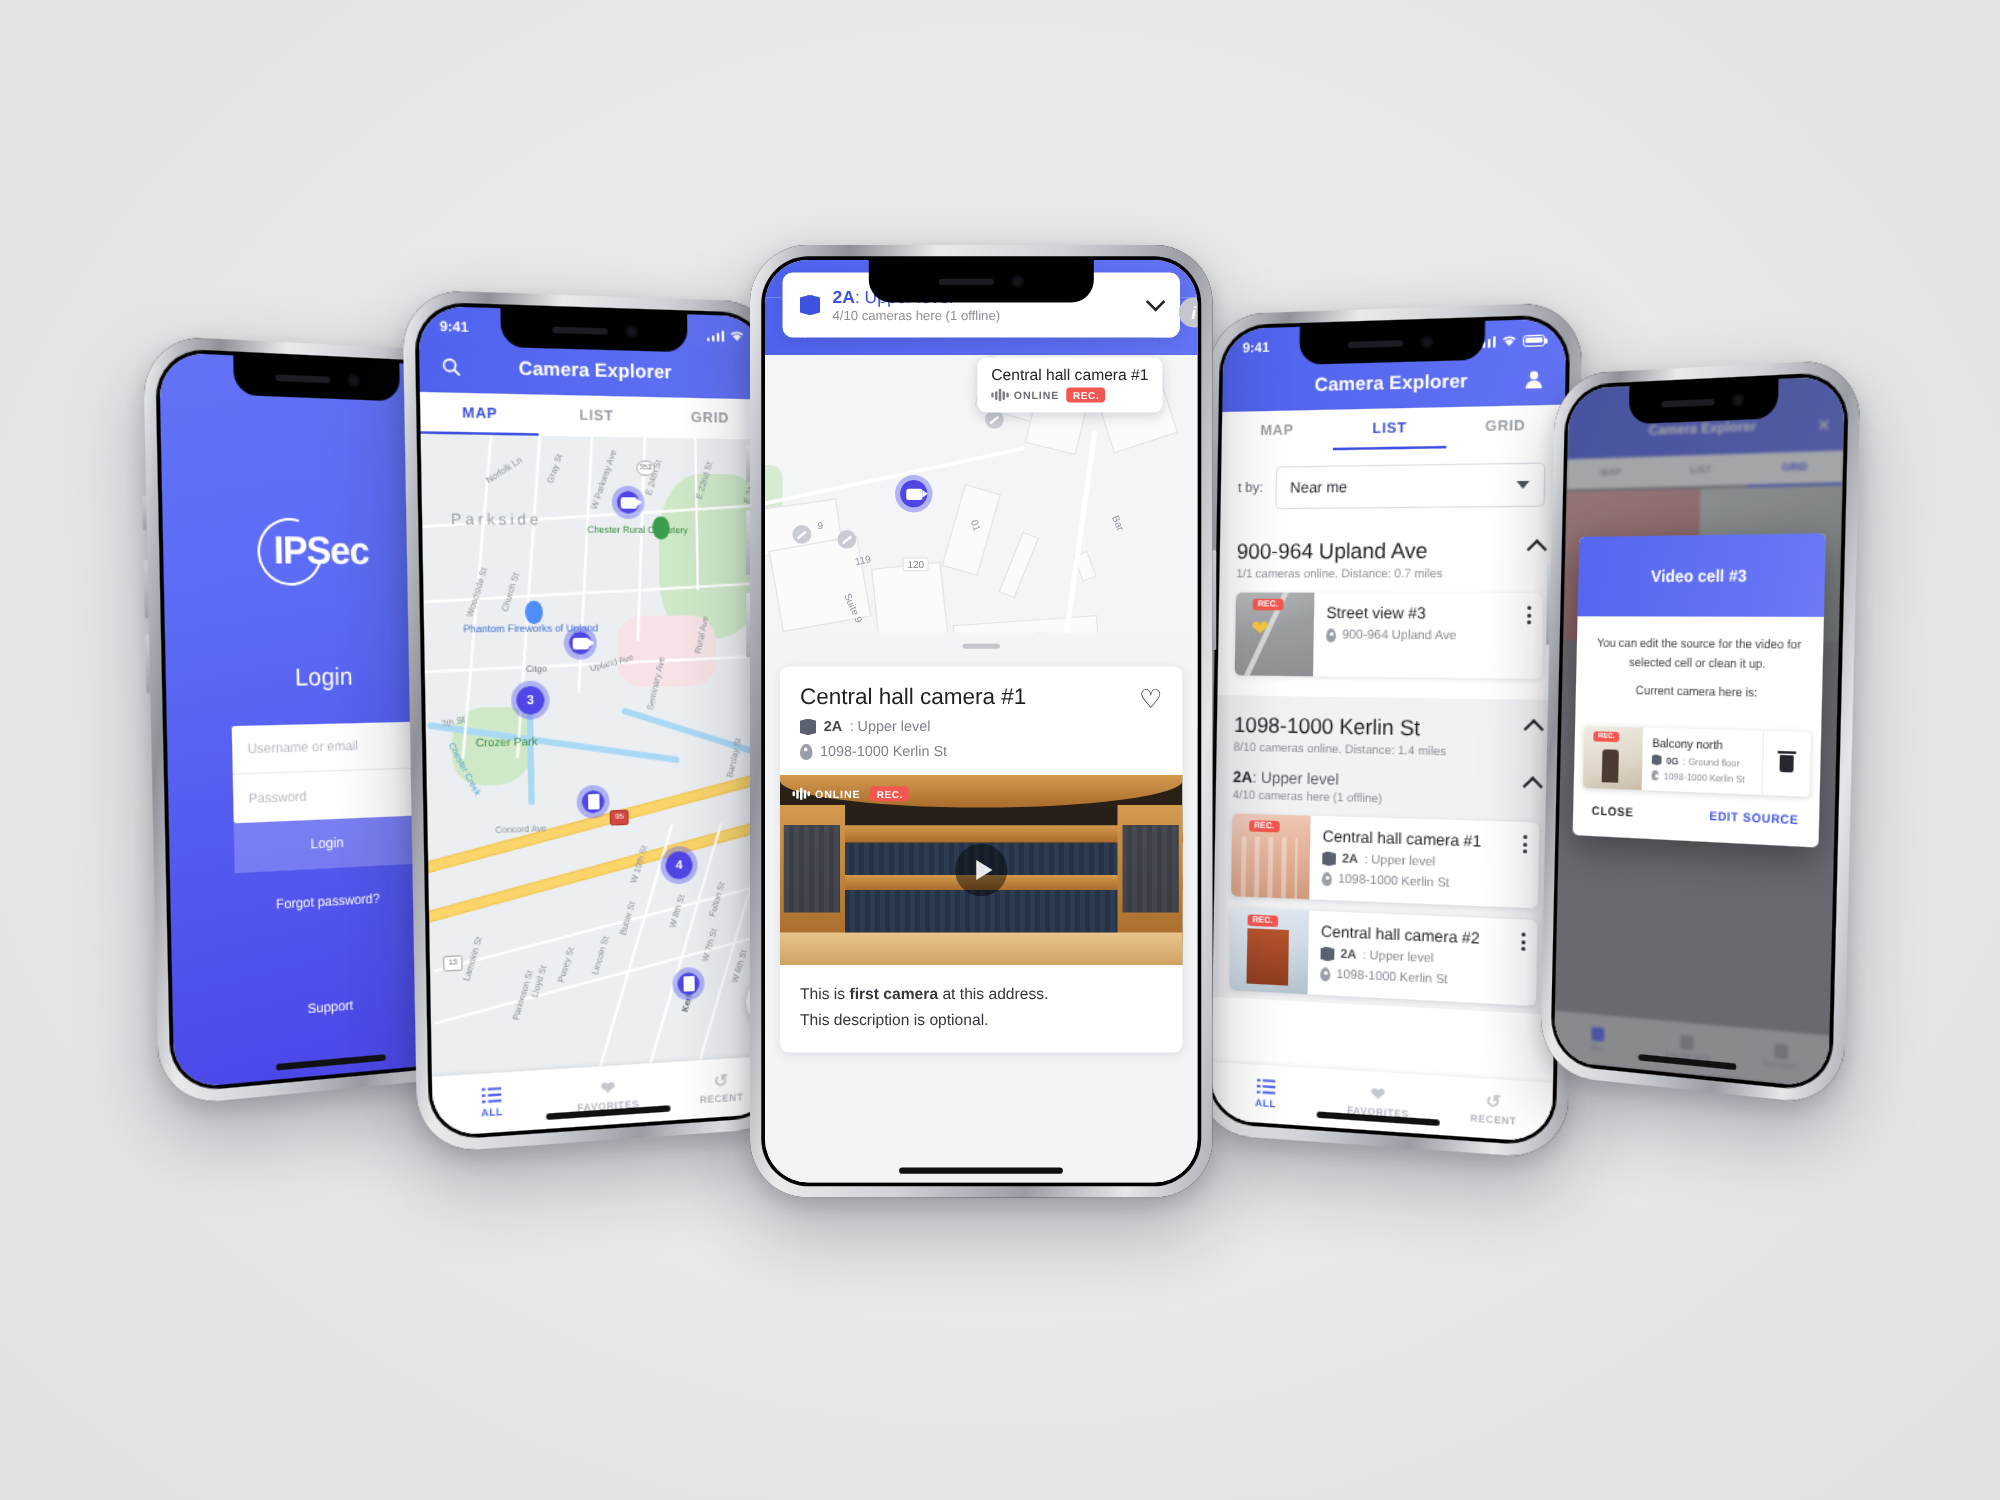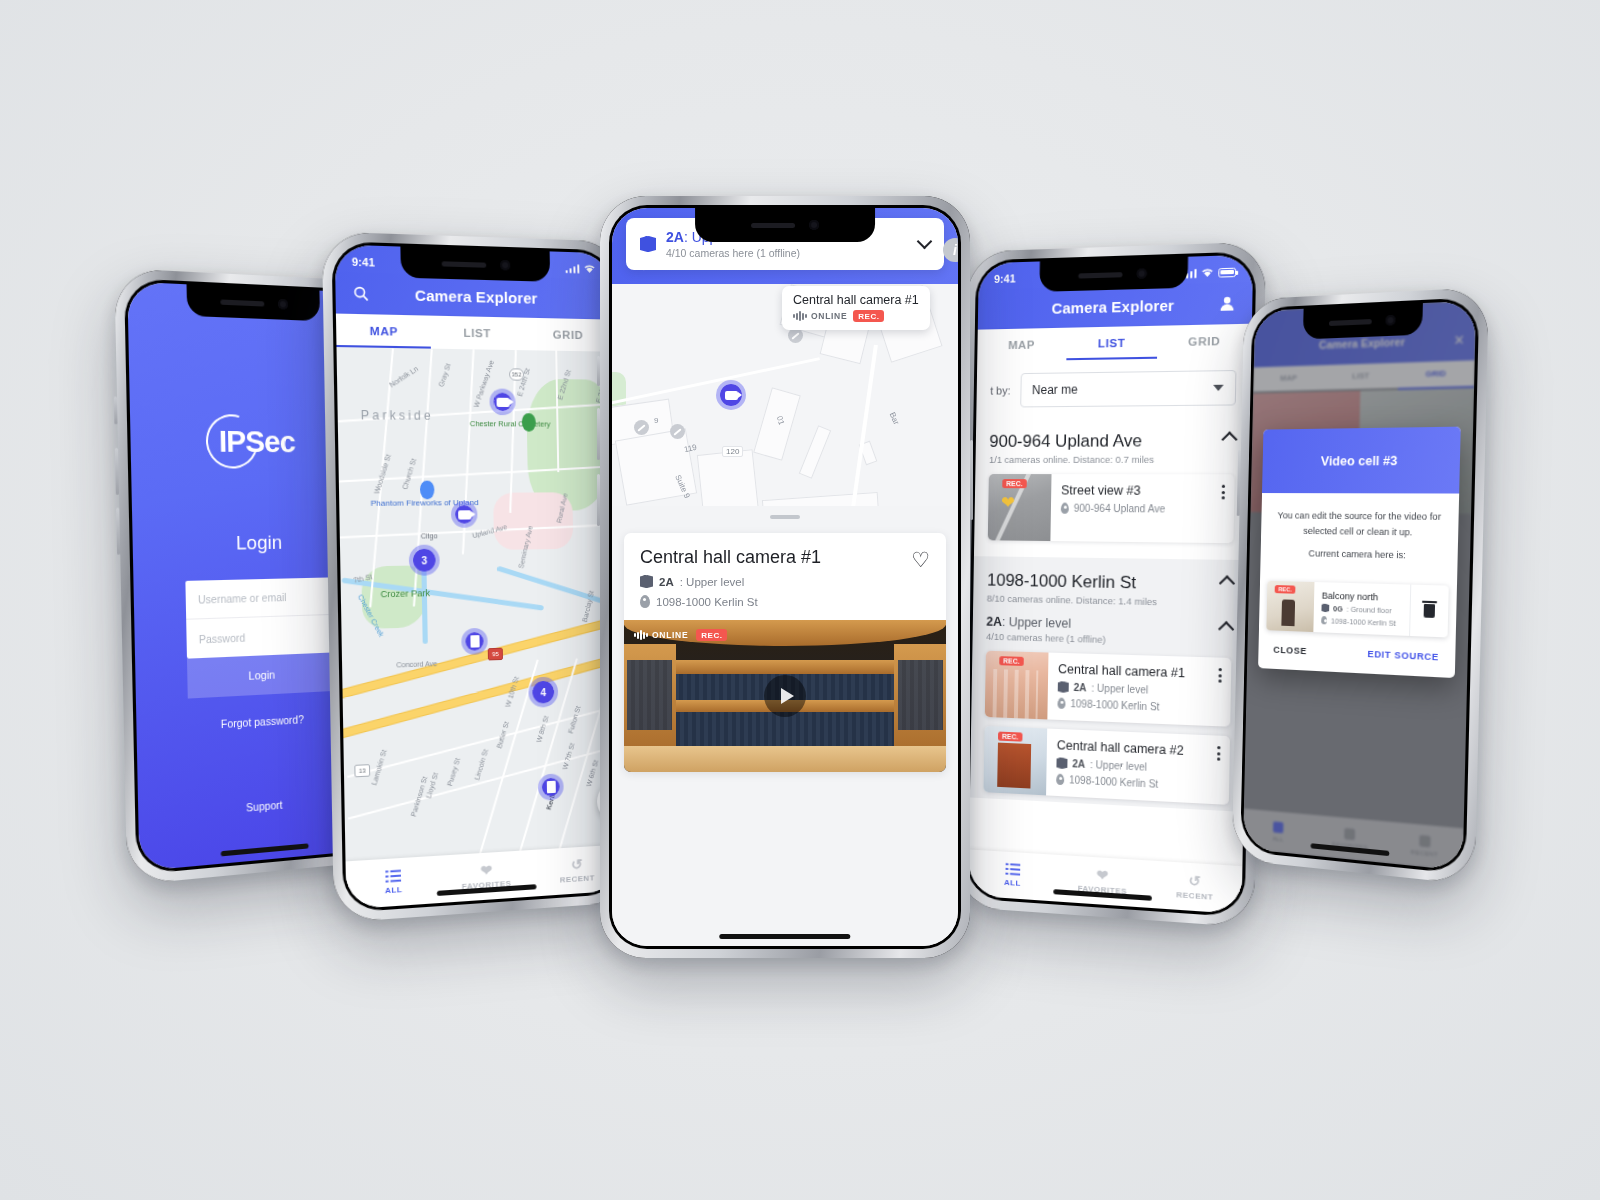--- a/index.html
+++ b/index.html
@@ -840,18 +840,22 @@
                     <b></b>
                   </span>
               <span>ONLINE</span>
             </span>
             <span class="recbadge">REC.</span>
           </div>
           <div class="playbtn">
                 <i></i>
               </div>
         </div>
+        <div class="desc">
+          <div><span>This is </span><b>first camera</b><span> at this address.</span></div>
+          <div>This description is optional.</div>
+        </div>
       </div>
     </div>
     <div class="homebar" style="width:38%;height:5px"></div>
   </div>
     </div>
 </div>
 
 </body></html>

